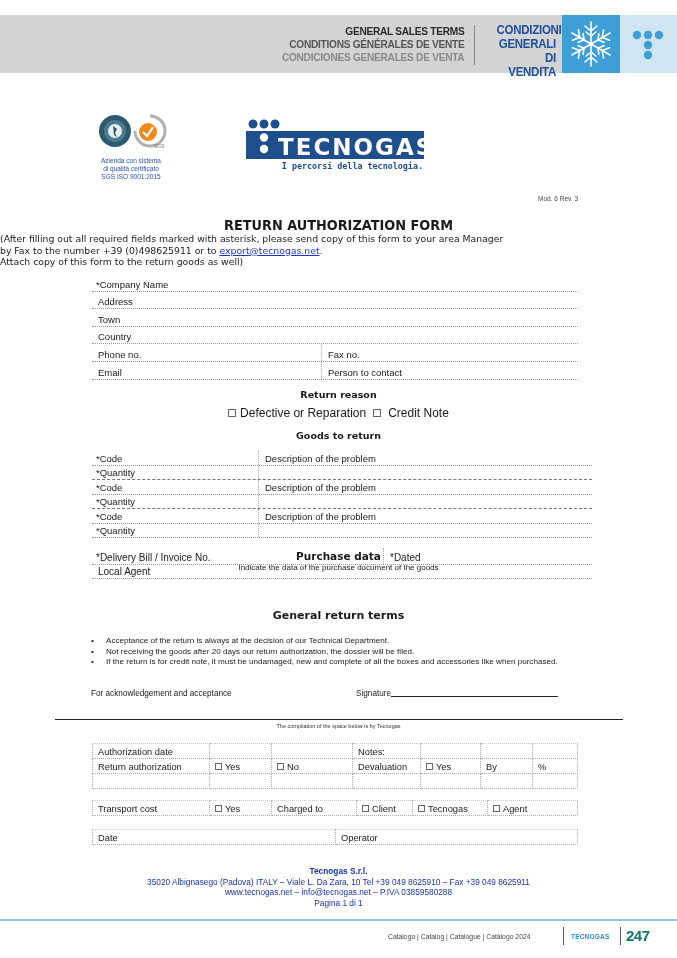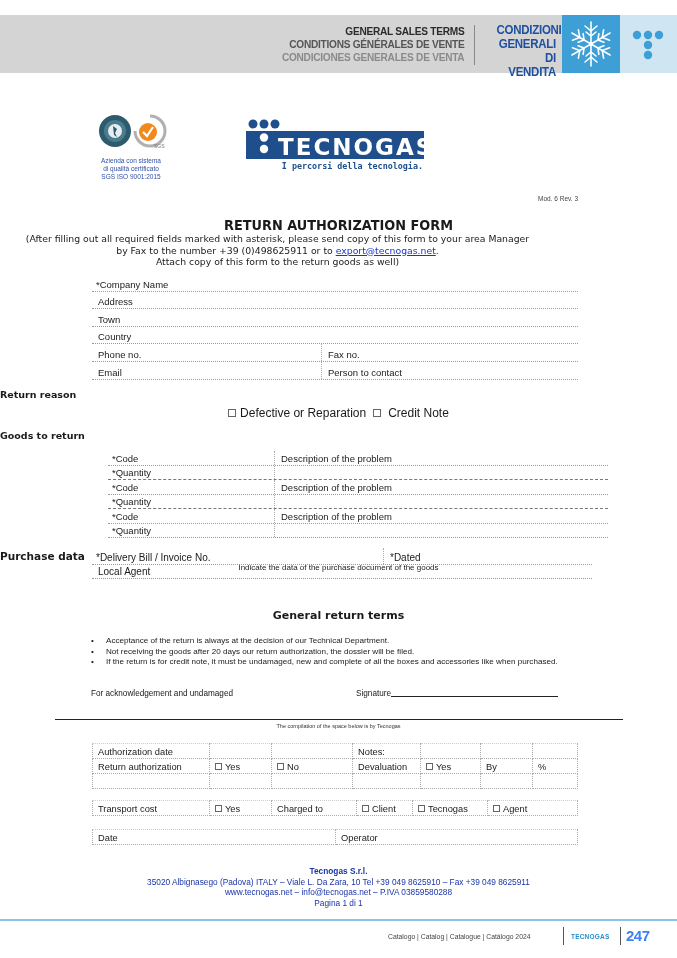--- a/index.html
+++ b/index.html
@@ -18,37 +18,37 @@
   .hdr-logo { position: absolute; left: 620px; top: 0; width: 57px; height: 58px; background: #cfe5f2; }
 
   
   .cert { position: absolute; left: 98px; top: 114px; }
   .cert-text { position: absolute; left: 90px; top: 157px; width: 82px; text-align: center; font-size: 6.5px; line-height: 8px; color: #3050a8; }
   .brand { position: absolute; left: 245px; top: 118px; }
 
   .mod { position: absolute; right: 99px; top: 195px; font-size: 6.5px; color: #444; }
 
   .title { position: absolute; left: 0; width: 677px; top: 217px; text-align: center; font-size: 14px; font-weight: bold; font-family: "DejaVu Sans", sans-serif; letter-spacing: 0; transform: scaleX(0.92); }
-  .intro { position: absolute; left: 0; width: 555px; top: 233px; text-align: center; font-size: 9.3px; line-height: 11.5px; font-family: "DejaVu Sans", sans-serif; color: #222; }
+  .intro { position: absolute; left: 0; width: 555px; top: 233px; font-size: 9.3px; line-height: 11.5px; font-family: "DejaVu Sans", sans-serif; color: #222; }
   .intro a { color: #1a35c8; text-decoration: underline; }
 
   
   .frm { position: absolute; left: 92px; width: 486px; }
   .row { position: relative; height: 17.6px; border-bottom: 1px dotted #999; font-size: 9.5px; display: flex; align-items: flex-end; }
   .row .c { padding: 0 0 1px 6px; height: 100%; display: flex; align-items: flex-end; }
   .row .c.first { padding-left: 6px; }
   .row .c.req { padding-left: 4px; }
   .vsep { border-left: 1px dotted #aaa; }
 
-  .section-h { position: absolute; left: 0; width: 677px; font-weight: bold; font-size: 9.5px; font-family: "DejaVu Sans", sans-serif; }
+  .section-h { position: absolute; left: 0; width: 677px; text-align: center; font-weight: bold; font-size: 9.5px; font-family: "DejaVu Sans", sans-serif; }
   .reason { position: absolute; left: 0; width: 677px; top: 406px; text-align: center; font-size: 12px; }
   .cb { display: inline-block; width: 8px; height: 8px; border: 1px solid #666; margin-right: 4px; vertical-align: 0px; }
   .cb.sm { width: 7px; height: 7px; margin-right: 3px; }
 
-  .goods { position: absolute; left: 92px; width: 500px; top: 451px; margin-left: 16px; }
+  .goods { position: absolute; left: 92px; width: 500px; top: 451px; }
   .goods .row { height: 14.5px; font-size: 9.5px; }
   .goods .row.dash { border-bottom: 1px dashed #777; }
 
   .pd-sub { position: absolute; left: 0; width: 677px; top: 563px; text-align: center; font-size: 8px; }
   .pd { position: absolute; left: 92px; width: 500px; top: 548px; }
 
   .terms-h { position: absolute; left: 0; width: 677px; top: 609px; text-align: center; font-size: 11px; font-weight: bold; font-family: "DejaVu Sans", sans-serif; }
   .terms { position: absolute; left: 91px; width: 490px; top: 636px; font-size: 8.1px; line-height: 10.6px; list-style: none; }
   .terms li { position: relative; padding-left: 15px; }
   .terms li::before { content: "•"; position: absolute; left: 0; top: 0; }
@@ -65,21 +65,21 @@
   .tbl tr:first-child td { border-top: 1px dotted #ccc; }
 
   .foot { position: absolute; left: 0; width: 677px; top: 866px; text-align: center; font-size: 8.3px; line-height: 10.6px; color: #1a35a8; }
   .foot .co { font-weight: bold; }
 
   .bottom-line { position: absolute; left: 0; width: 677px; top: 919px; height: 2px; background: #8cc3e4; }
   .cat { position: absolute; left: 388px; top: 933px; font-size: 6.8px; color: #444; }
   .cat-sep1 { position: absolute; left: 563px; top: 927px; width: 1px; height: 18px; background: #555; }
   .cat-brand { position: absolute; left: 571px; top: 933px; font-size: 6.5px; font-weight: bold; color: #2b8fc9; letter-spacing: 0.2px; }
   .cat-sep2 { position: absolute; left: 620px; top: 927px; width: 1px; height: 18px; background: #555; }
-  .cat-page { position: absolute; left: 626px; top: 927px; font-size: 15px; font-weight: bold; color: #3b82f6; letter-spacing: -0.5px; }
+  .cat-page { position: absolute; left: 626px; top: 927px; font-size: 15px; font-weight: bold; color: #0f766e; letter-spacing: -0.5px; }
 </style>
 </head>
 <body>
 
 <div class="hdr">
   <div class="hdr-text">
     <div class="l1">GENERAL SALES TERMS</div>
     <div class="l2">CONDITIONS GÉNÉRALES DE VENTE</div>
     <div class="l3">CONDICIONES GENERALES DE VENTA</div>
   </div>
@@ -264,21 +264,21 @@
   </div>
 </div>
 
 <div class="terms-h">General return terms</div>
 <ul class="terms">
   <li>Acceptance of the return is always at the decision of our Technical Department.</li>
   <li>Not receiving the goods after 20 days our return authorization, the dossier will be filed.</li>
   <li>If the return is for credit note, it must be undamaged, new and complete of all the boxes and accessories like when purchased.</li>
 </ul>
 
-<div class="ack">For acknowledgement and undamaged</div>
+<div class="ack">For acknowledgement and acceptance</div>
 <div class="sig"><span>Signature</span><span class="line"></span></div>
 
 <div class="hr"></div>
 <div class="comp">The compilation of the space below is by Tecnogas</div>
 
 <table class="tbl" style="top:743px;">
   <tbody>
       <tr>
     <td>Authorization date</td>
     <td></td>

